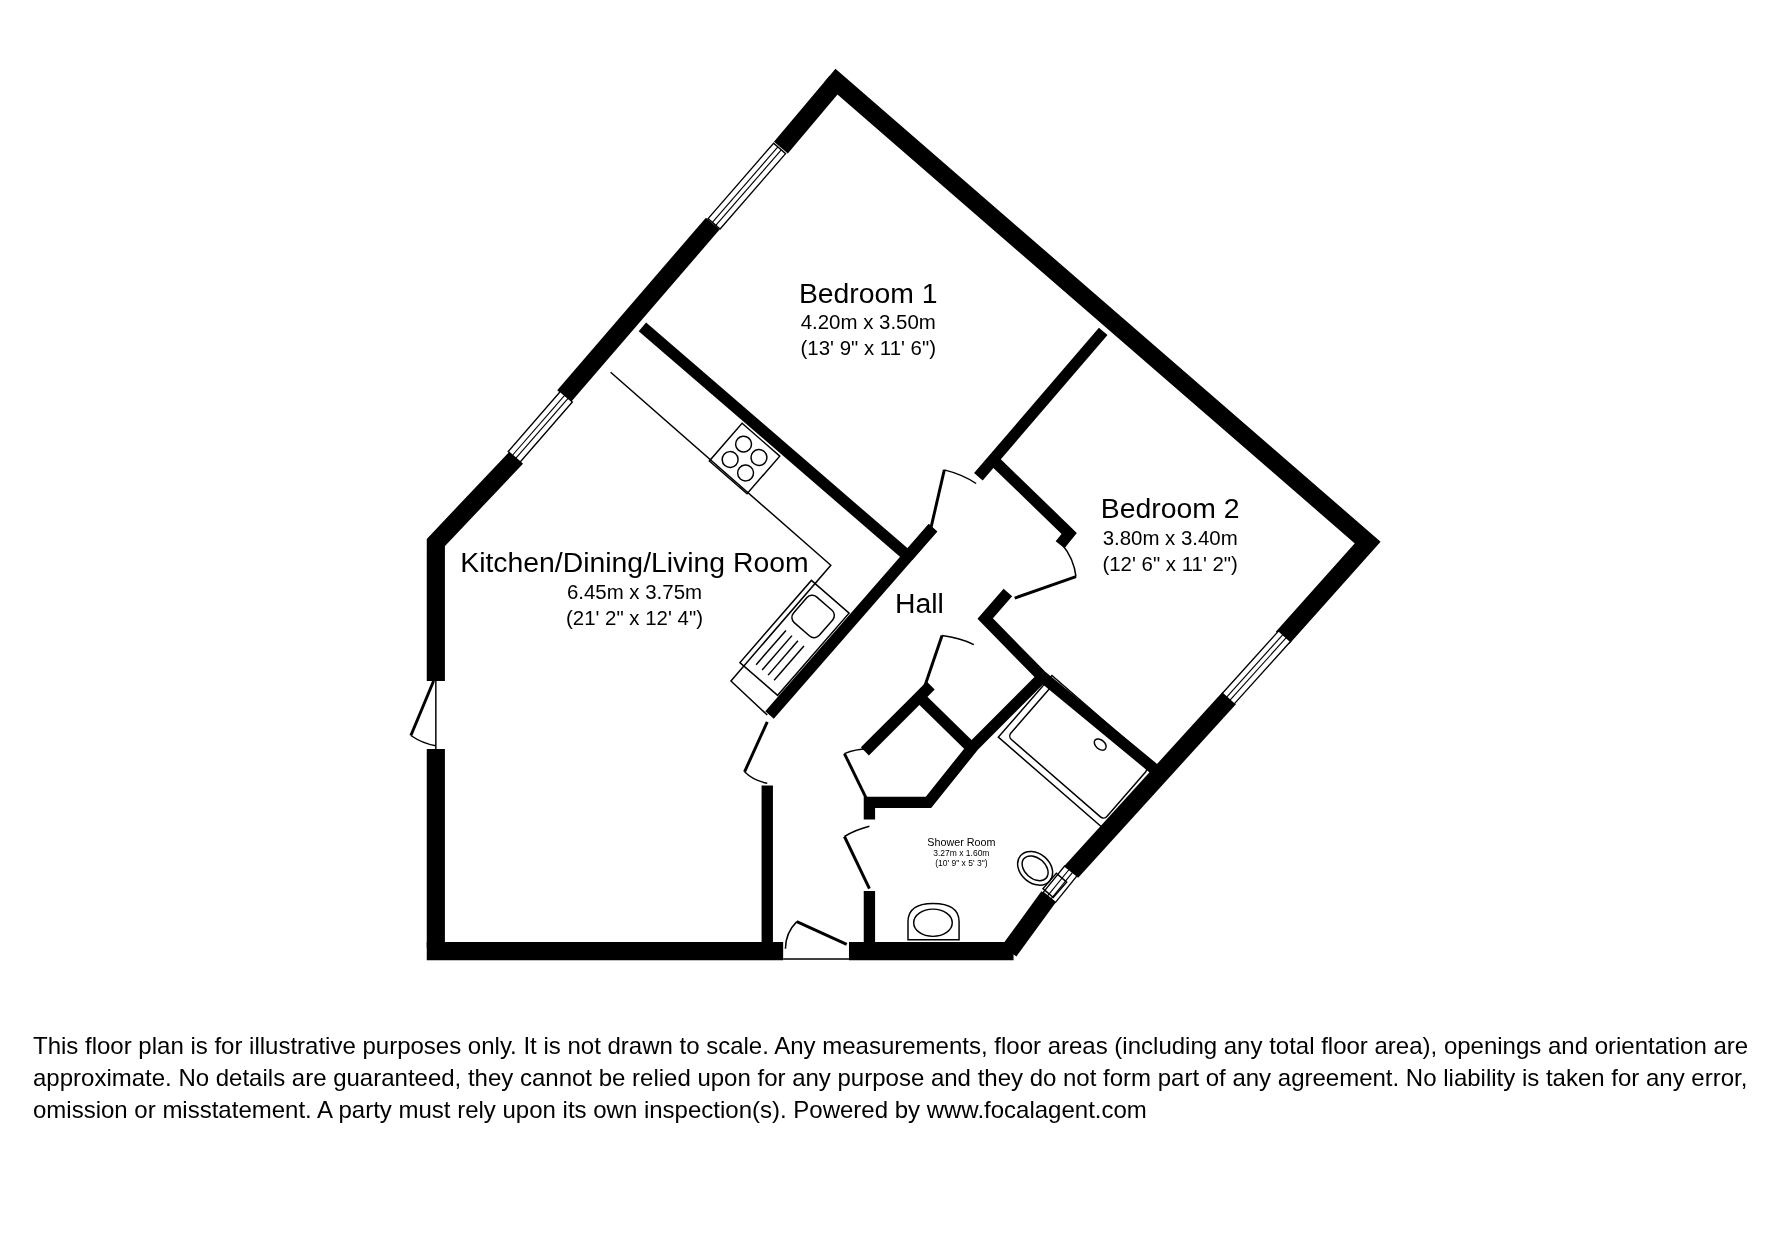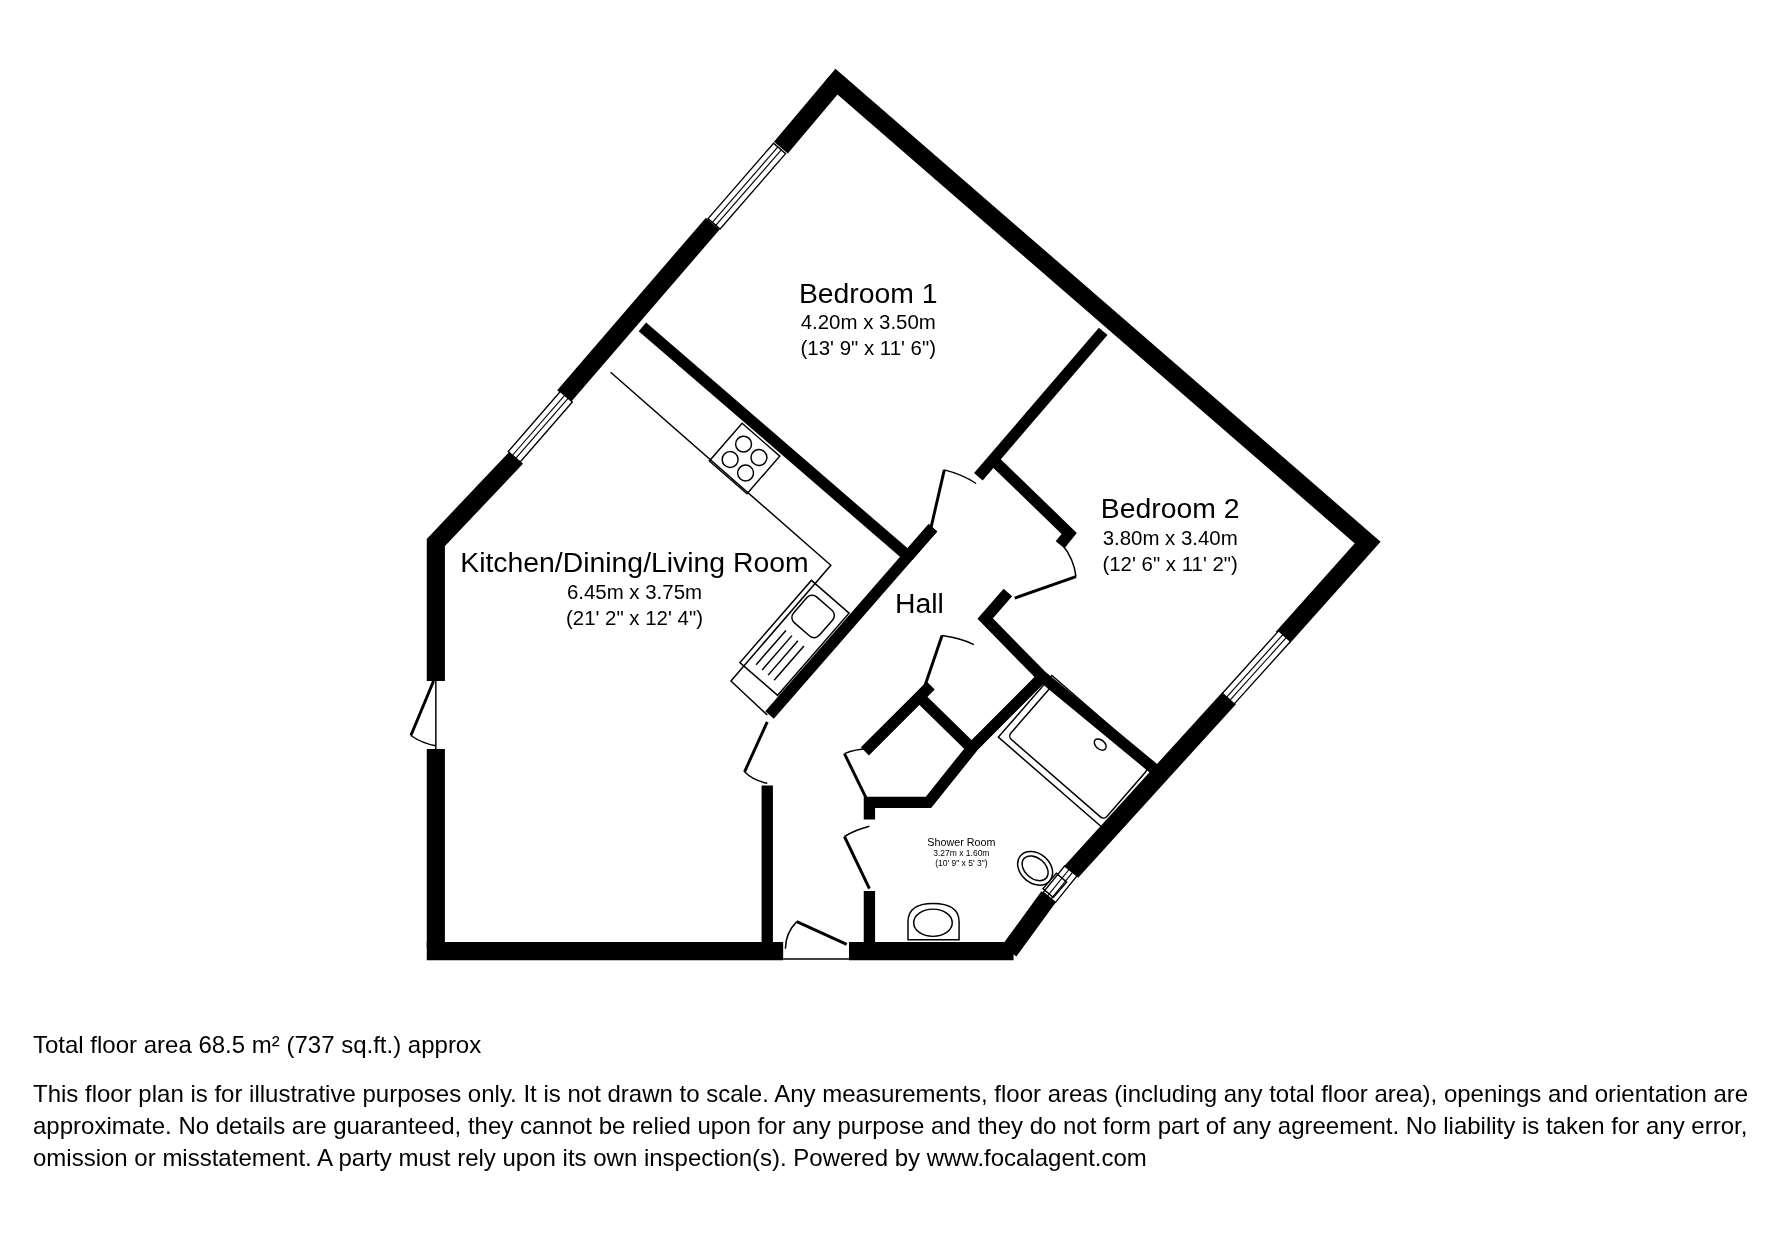--- a/index.html
+++ b/index.html
@@ -169,15 +169,14 @@
       <text class="room-title" x="810" y="540">Hall</text>
 
       <text class="small-title" x="847" y="745">Shower Room</text>
       <text class="small-dim" x="847" y="754">3.27m x 1.60m</text>
       <text class="small-dim" x="847" y="763">(10' 9" x 5' 3")</text>
     </g>
   </g>
 </svg>
 
 <div id="footer">
-  <p id="total-area">Total floor area 68.5 m² (737 sq.ft.) approx</p>
   <p id="disclaimer">This floor plan is for illustrative purposes only. It is not drawn to scale. Any measurements, floor areas (including any total floor area), openings and orientation are approximate. No details are guaranteed, they cannot be relied upon for any purpose and they do not form part of any agreement. No liability is taken for any error, omission or misstatement. A party must rely upon its own inspection(s). Powered by www.focalagent.com</p>
 </div>
 
 </body></html>

